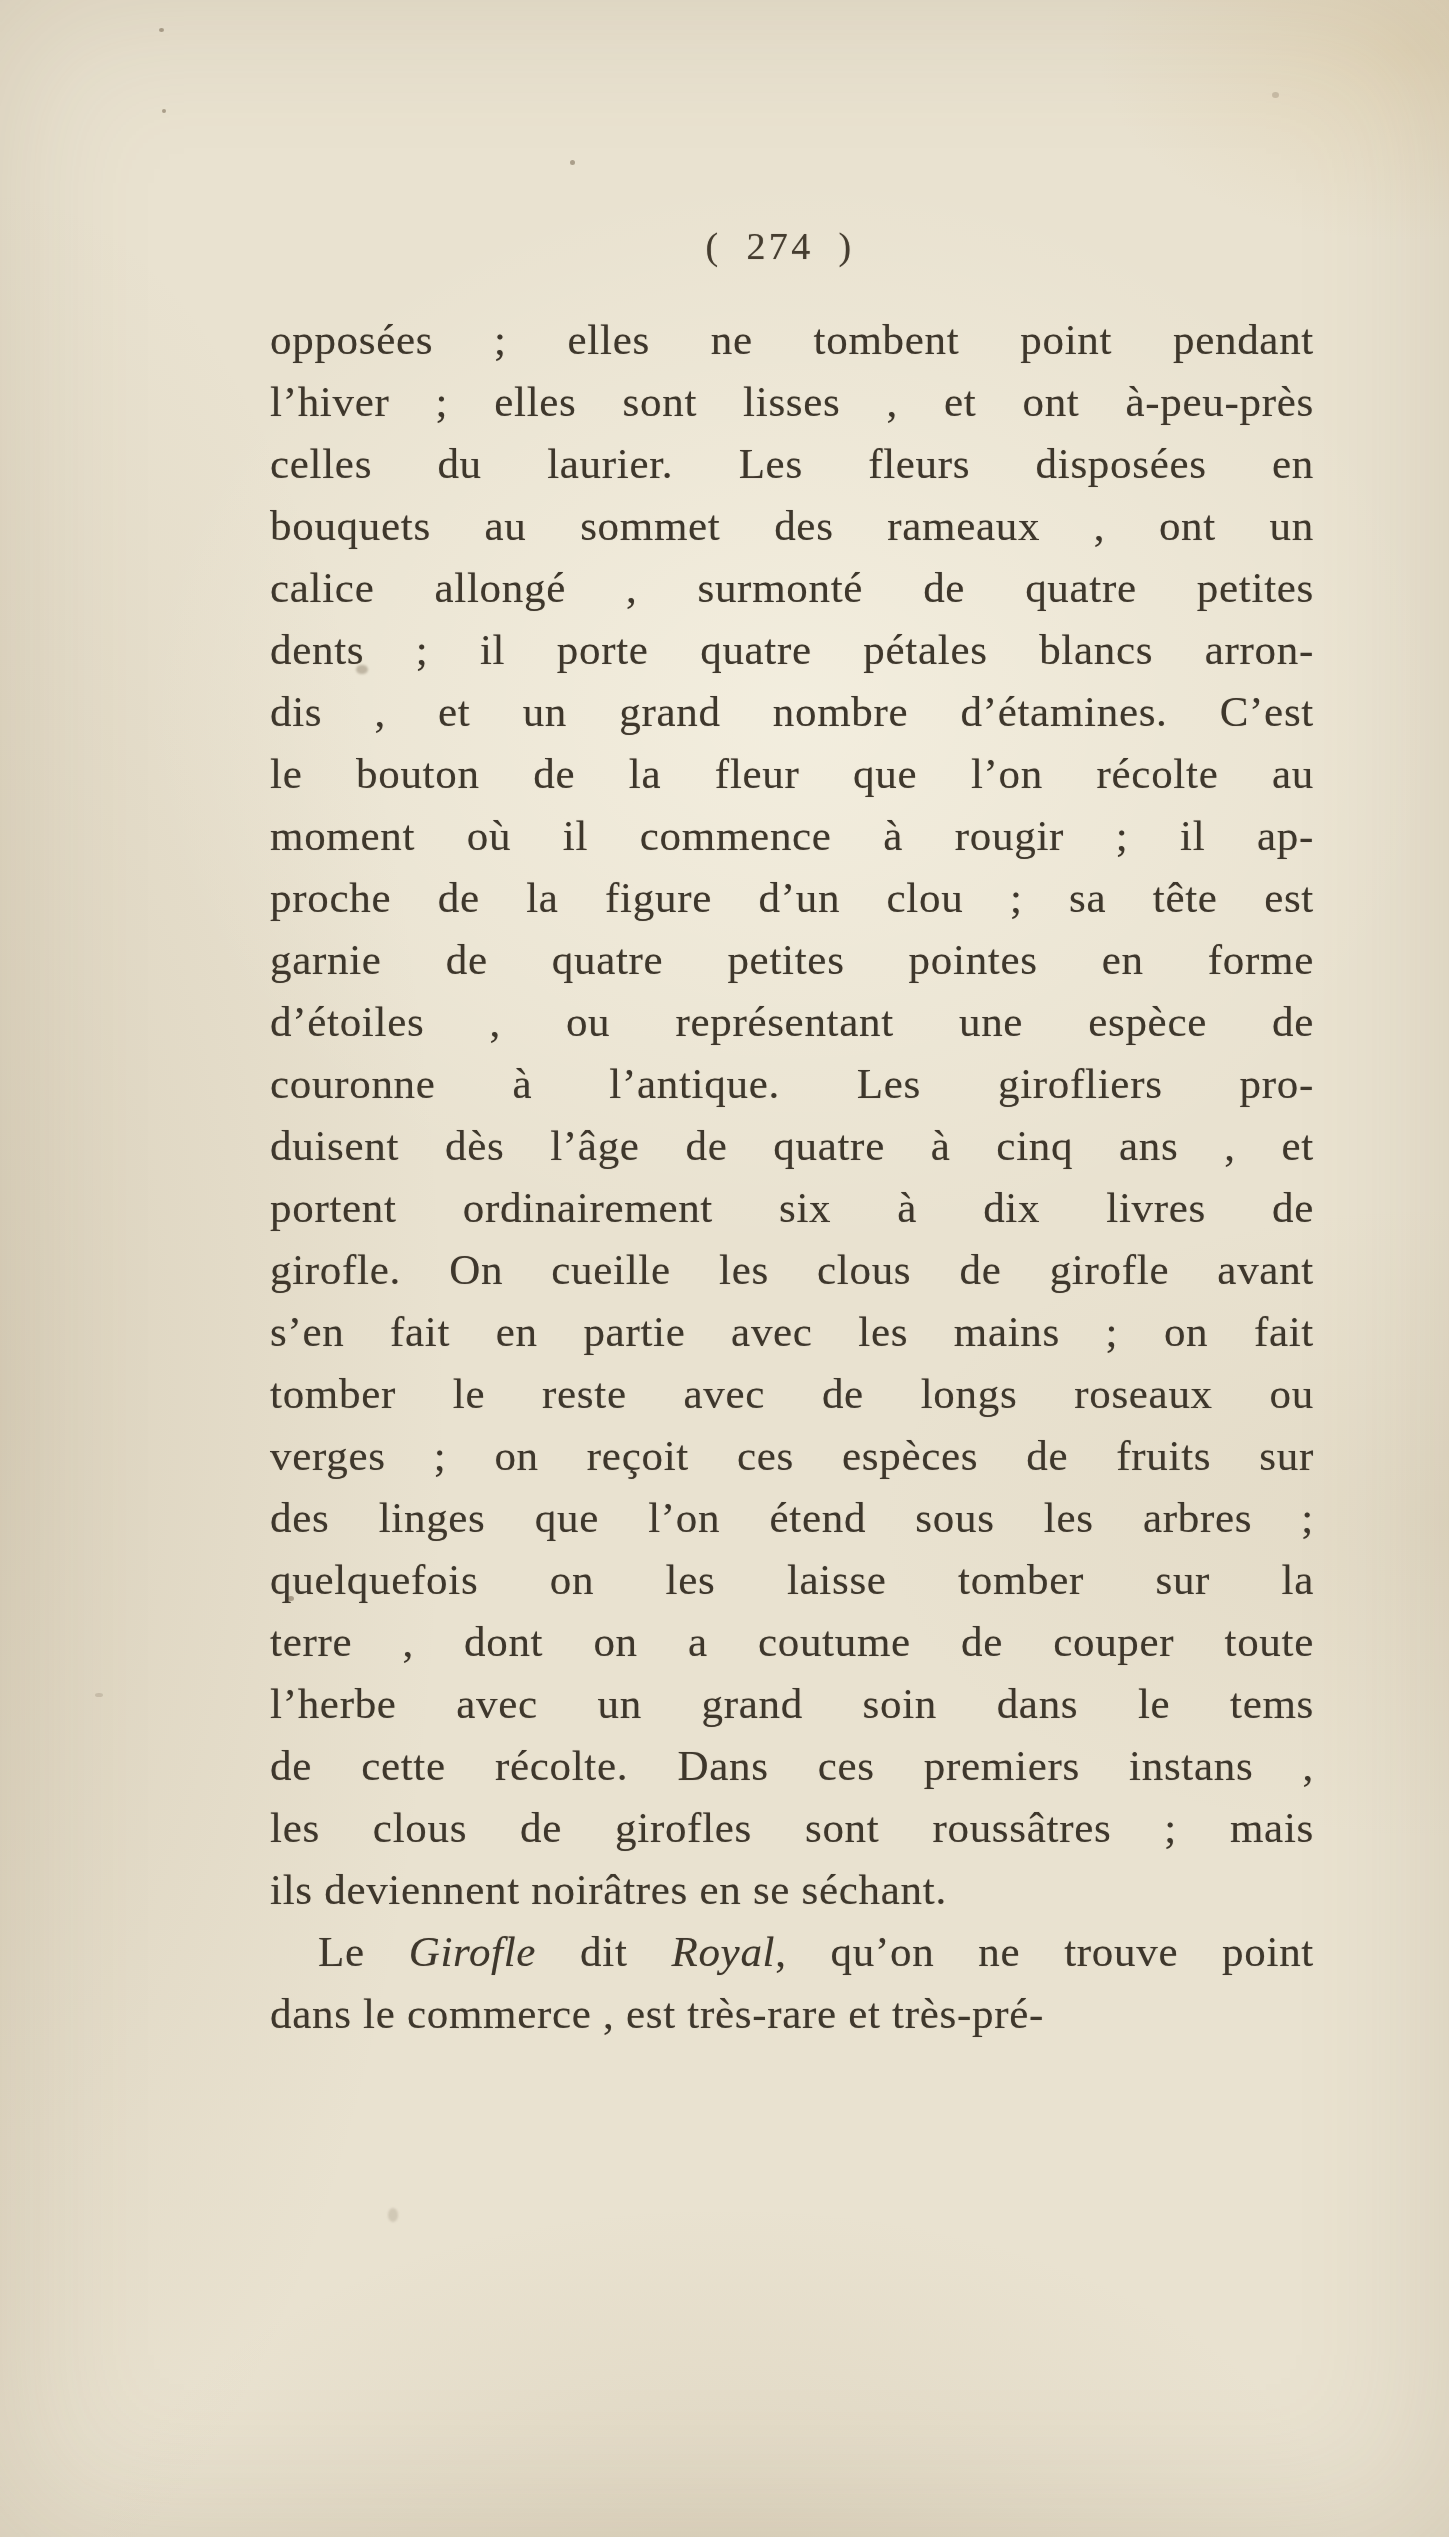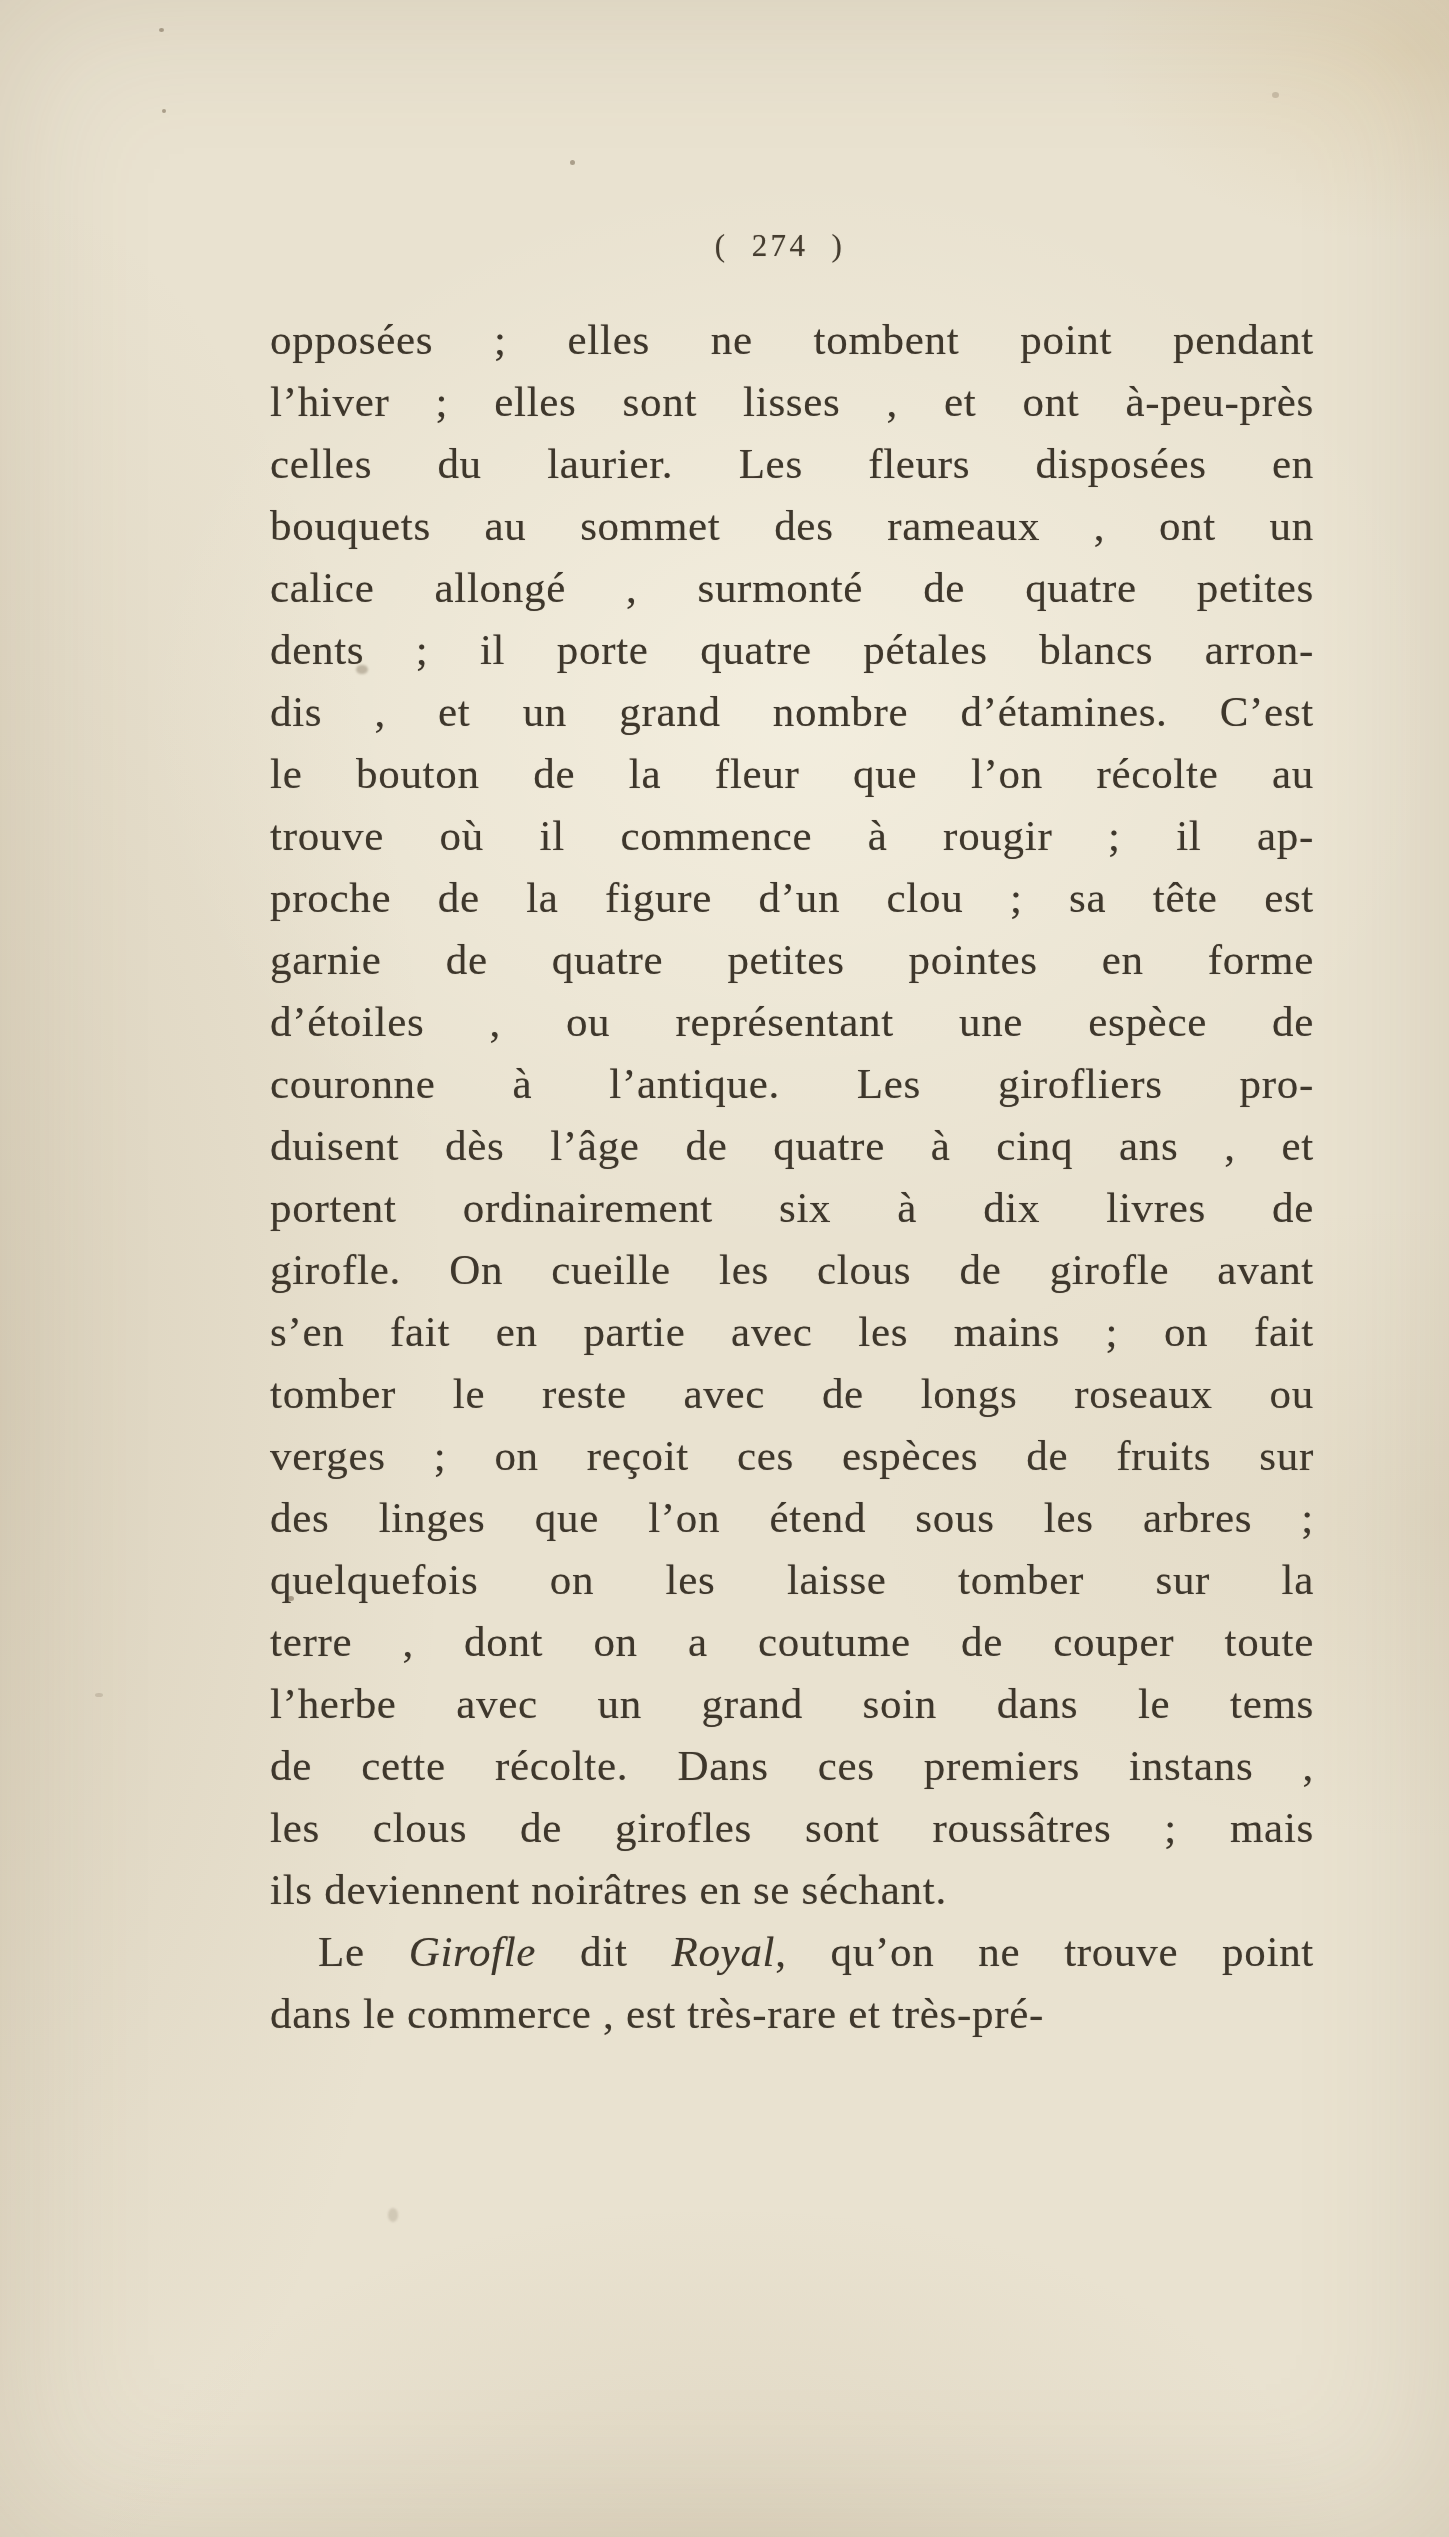--- a/index.html
+++ b/index.html
@@ -24,21 +24,21 @@
     color: #3e372c;
   }
   .page-number {
     position: absolute;
     left: 246px;
     width: 1068px;
     top: 215px;
     height: 62px;
     line-height: 62px;
     text-align: center;
-    font-size: 31px;
+    font-size: 38px;
     letter-spacing: 3.4px;
     word-spacing: 12px;
     color: #453d30;
     text-shadow: 0 0 0.9px rgba(62,52,40,0.45);
   }
   .text-block {
     position: absolute;
     left: 246px;
     top: 309px;
     width: 1068px;
@@ -81,21 +81,21 @@
 
   <div class="text-block">
       <div class="line just"><span class="">opposées ; elles ne tombent point pendant</span></div>
       <div class="line just"><span class="">l’hiver ; elles sont lisses , et ont à-peu-près</span></div>
       <div class="line just"><span class="">celles du laurier. Les fleurs disposées en</span></div>
       <div class="line just"><span class="">bouquets au sommet des rameaux , ont un</span></div>
       <div class="line just"><span class="">calice allongé , surmonté de quatre petites</span></div>
       <div class="line just"><span class="">dents ; il porte quatre pétales blancs arron-</span></div>
       <div class="line just"><span class="">dis , et un grand nombre d’étamines. C’est</span></div>
       <div class="line just"><span class="">le bouton de la fleur que l’on récolte au</span></div>
-      <div class="line just"><span class="">trouve où il commence à rougir ; il ap-</span></div>
+      <div class="line just"><span class="">moment où il commence à rougir ; il ap-</span></div>
       <div class="line just"><span class="">proche de la figure d’un clou ; sa tête est</span></div>
       <div class="line just"><span class="">garnie de quatre petites pointes en forme</span></div>
       <div class="line just"><span class="">d’étoiles , ou représentant une espèce de</span></div>
       <div class="line just"><span class="">couronne à l’antique. Les girofliers pro-</span></div>
       <div class="line just"><span class="">duisent dès l’âge de quatre à cinq ans , et</span></div>
       <div class="line just"><span class="">portent ordinairement six à dix livres de</span></div>
       <div class="line just"><span class="">girofle. On cueille les clous de girofle avant</span></div>
       <div class="line just"><span class="">s’en fait en partie avec les mains ; on fait</span></div>
       <div class="line just"><span class="">tomber le reste avec de longs roseaux ou</span></div>
       <div class="line just"><span class="">verges ; on reçoit ces espèces de fruits sur</span></div>

